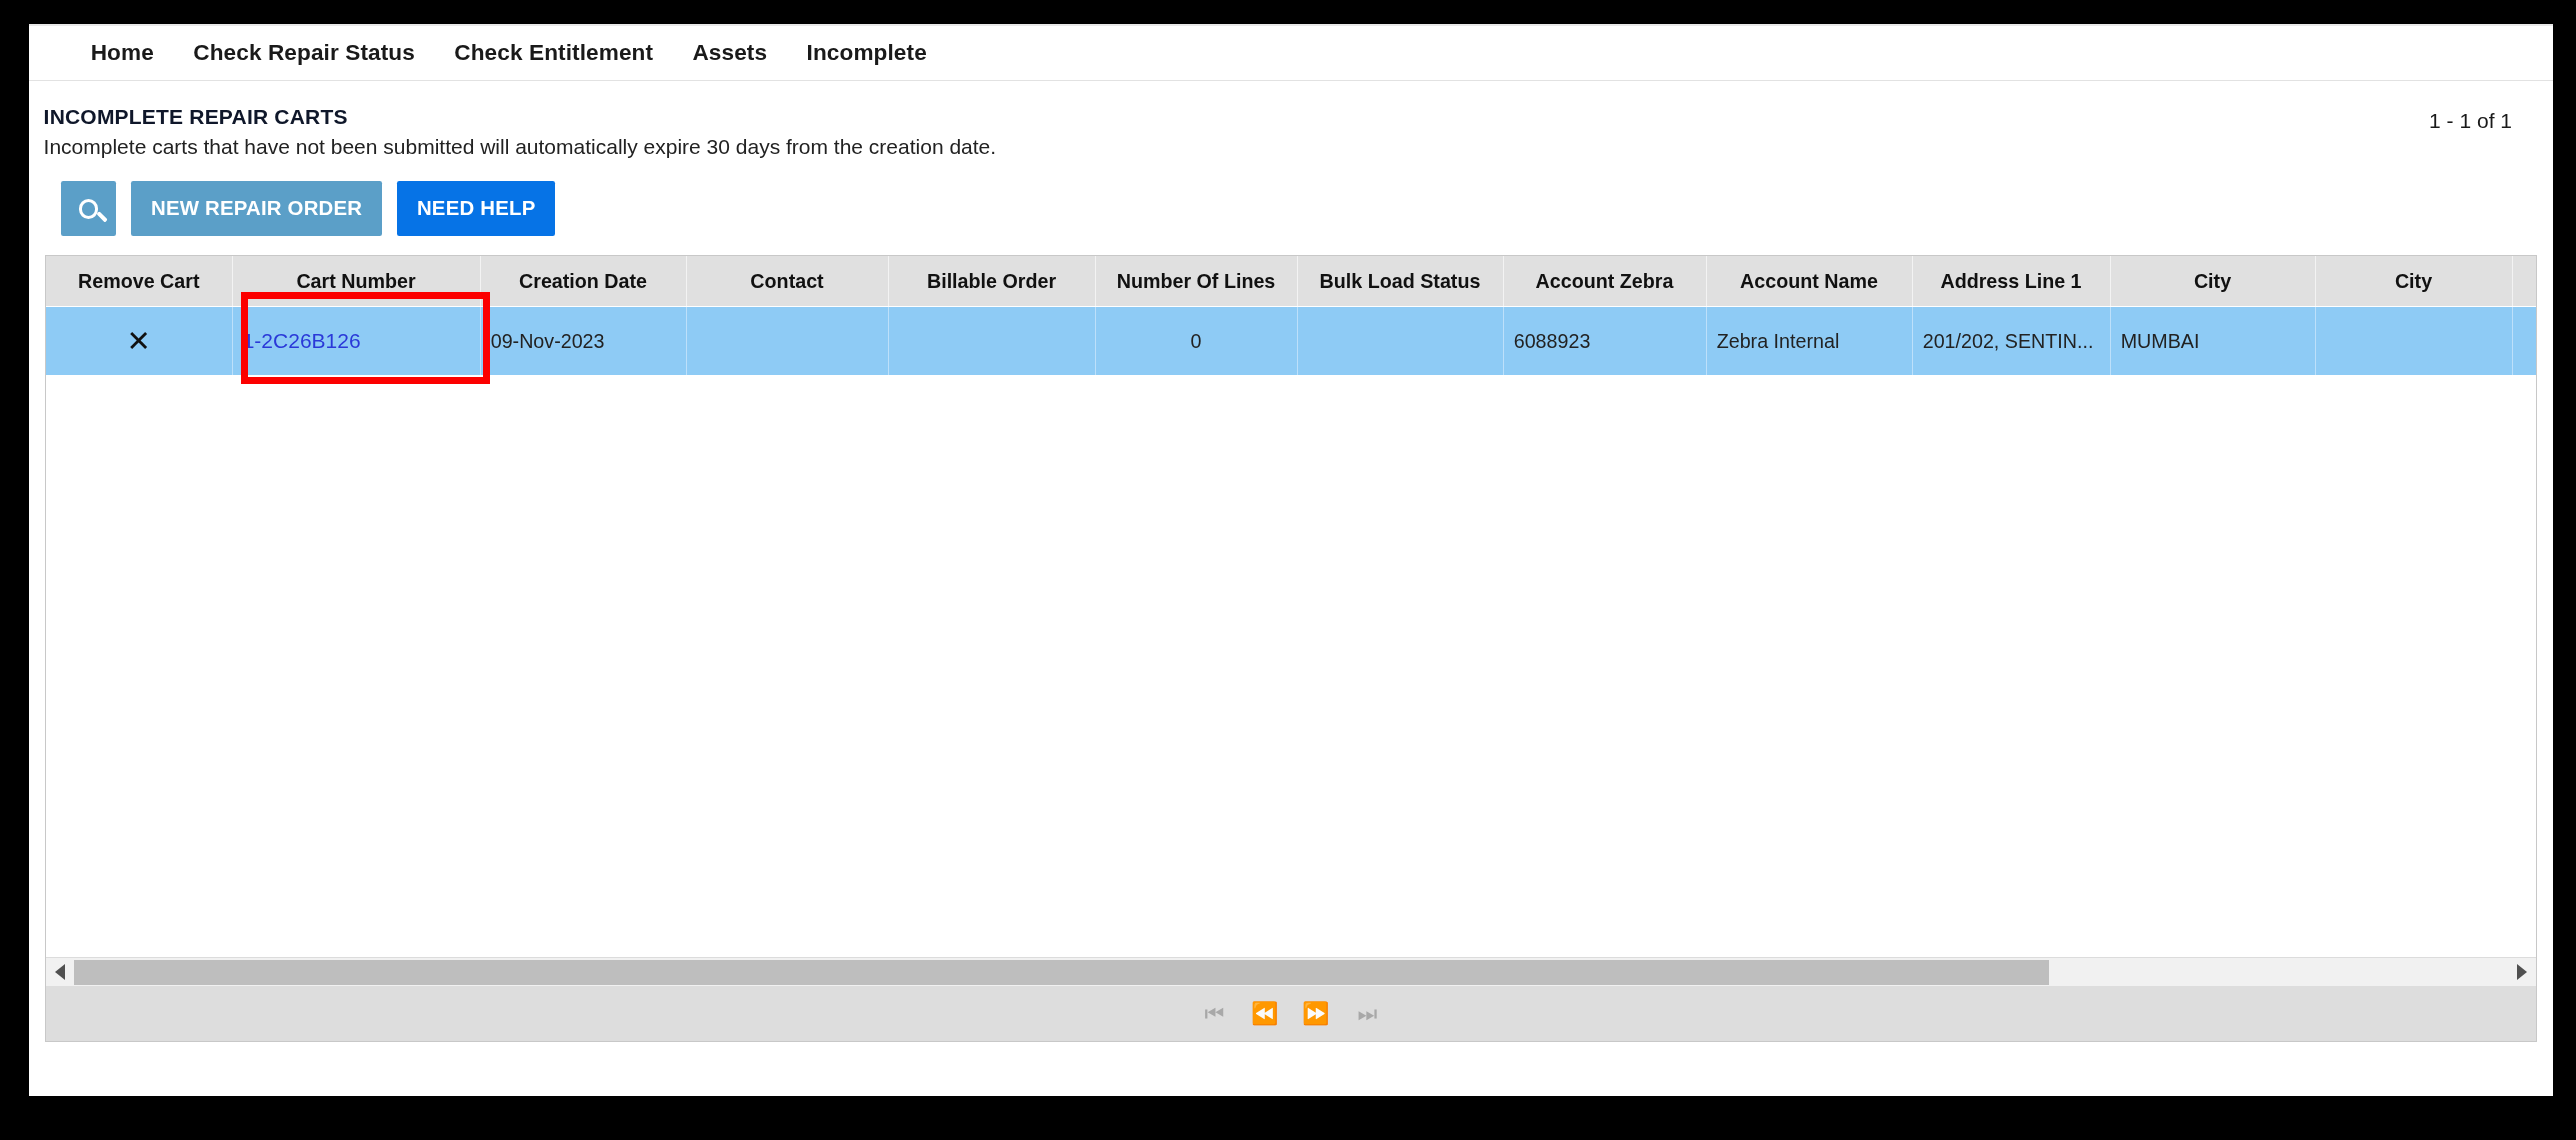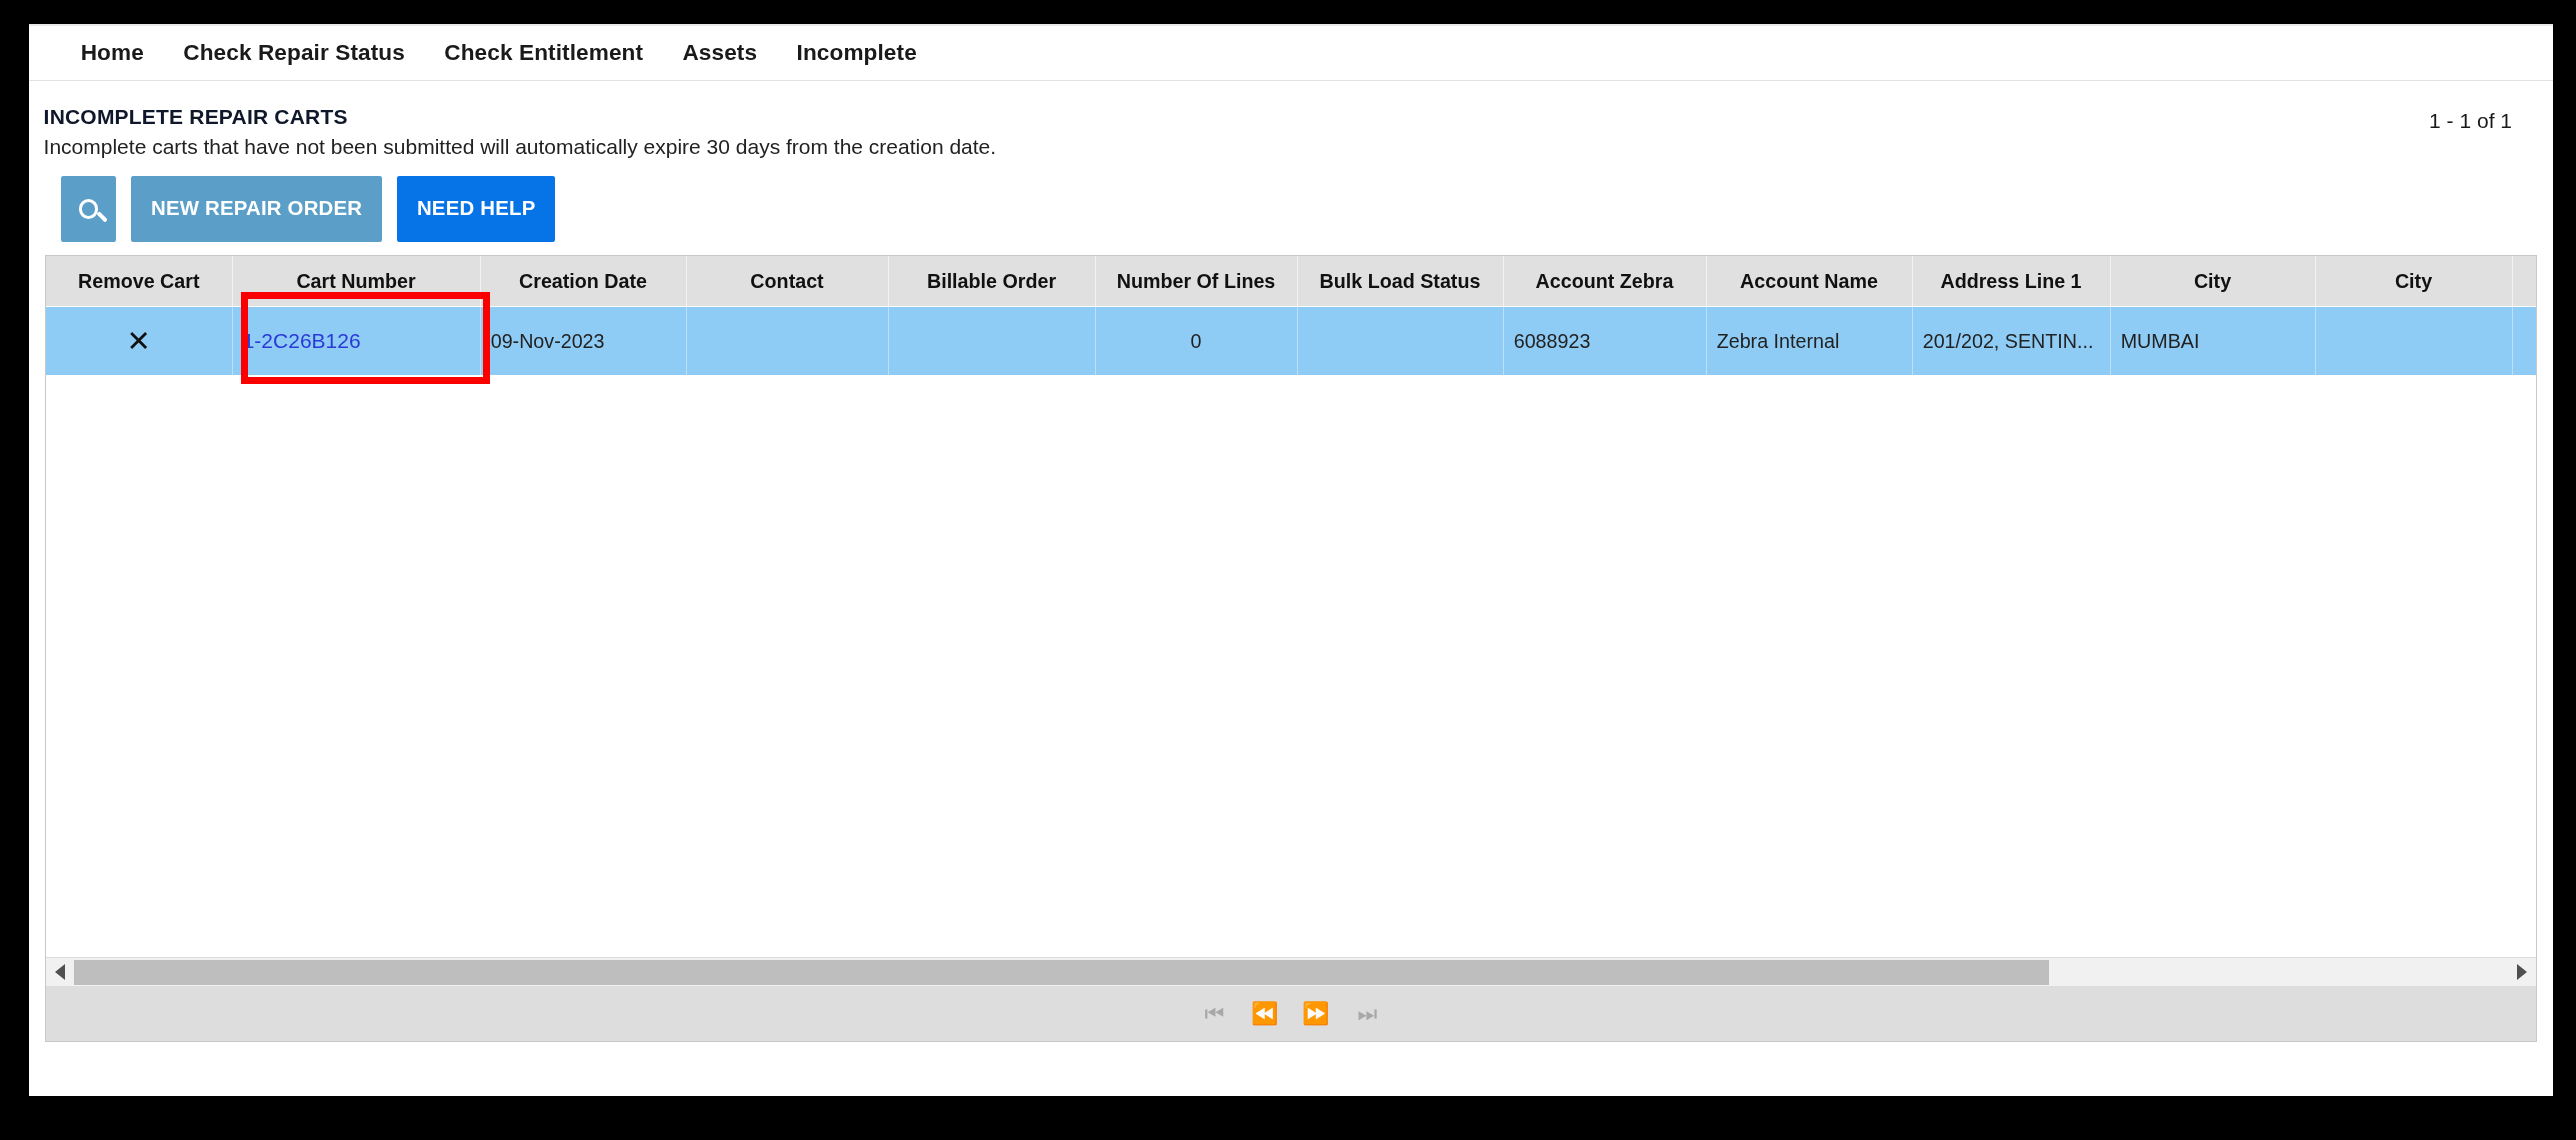--- a/index.html
+++ b/index.html
@@ -25,21 +25,21 @@
 
   
   #nav-bar {
     position: relative;
     height: 57px;
     background: #ffffff;
     border-top: 2.2px solid #e9e9e9;
     border-bottom: 1.5px solid #e2e2e2;
     display: flex;
     align-items: center;
-    padding-left: 32px;
+    padding-left: 42px;
     gap: 0px;
   }
   .nav-tab {
     position: relative;
     height: 57px;
     display: flex;
     align-items: center;
     padding: 0 19.7px;
     font-size: 22.6px;
     font-weight: bold;
@@ -94,21 +94,21 @@
   
   #action-bar {
     position: relative;
     margin: 20.4px 0 0 32px;
     display: flex;
     align-items: center;
     gap: 15.3px;
     height: 55px;
   }
   .btn {
-    height: 66px;
+    height: 55px;
     border: none;
     border-radius: 2.2px;
     color: #ffffff;
     font-size: 20.4px;
     font-weight: bold;
     letter-spacing: 0.2px;
     display: flex;
     align-items: center;
     justify-content: center;
     cursor: pointer;

